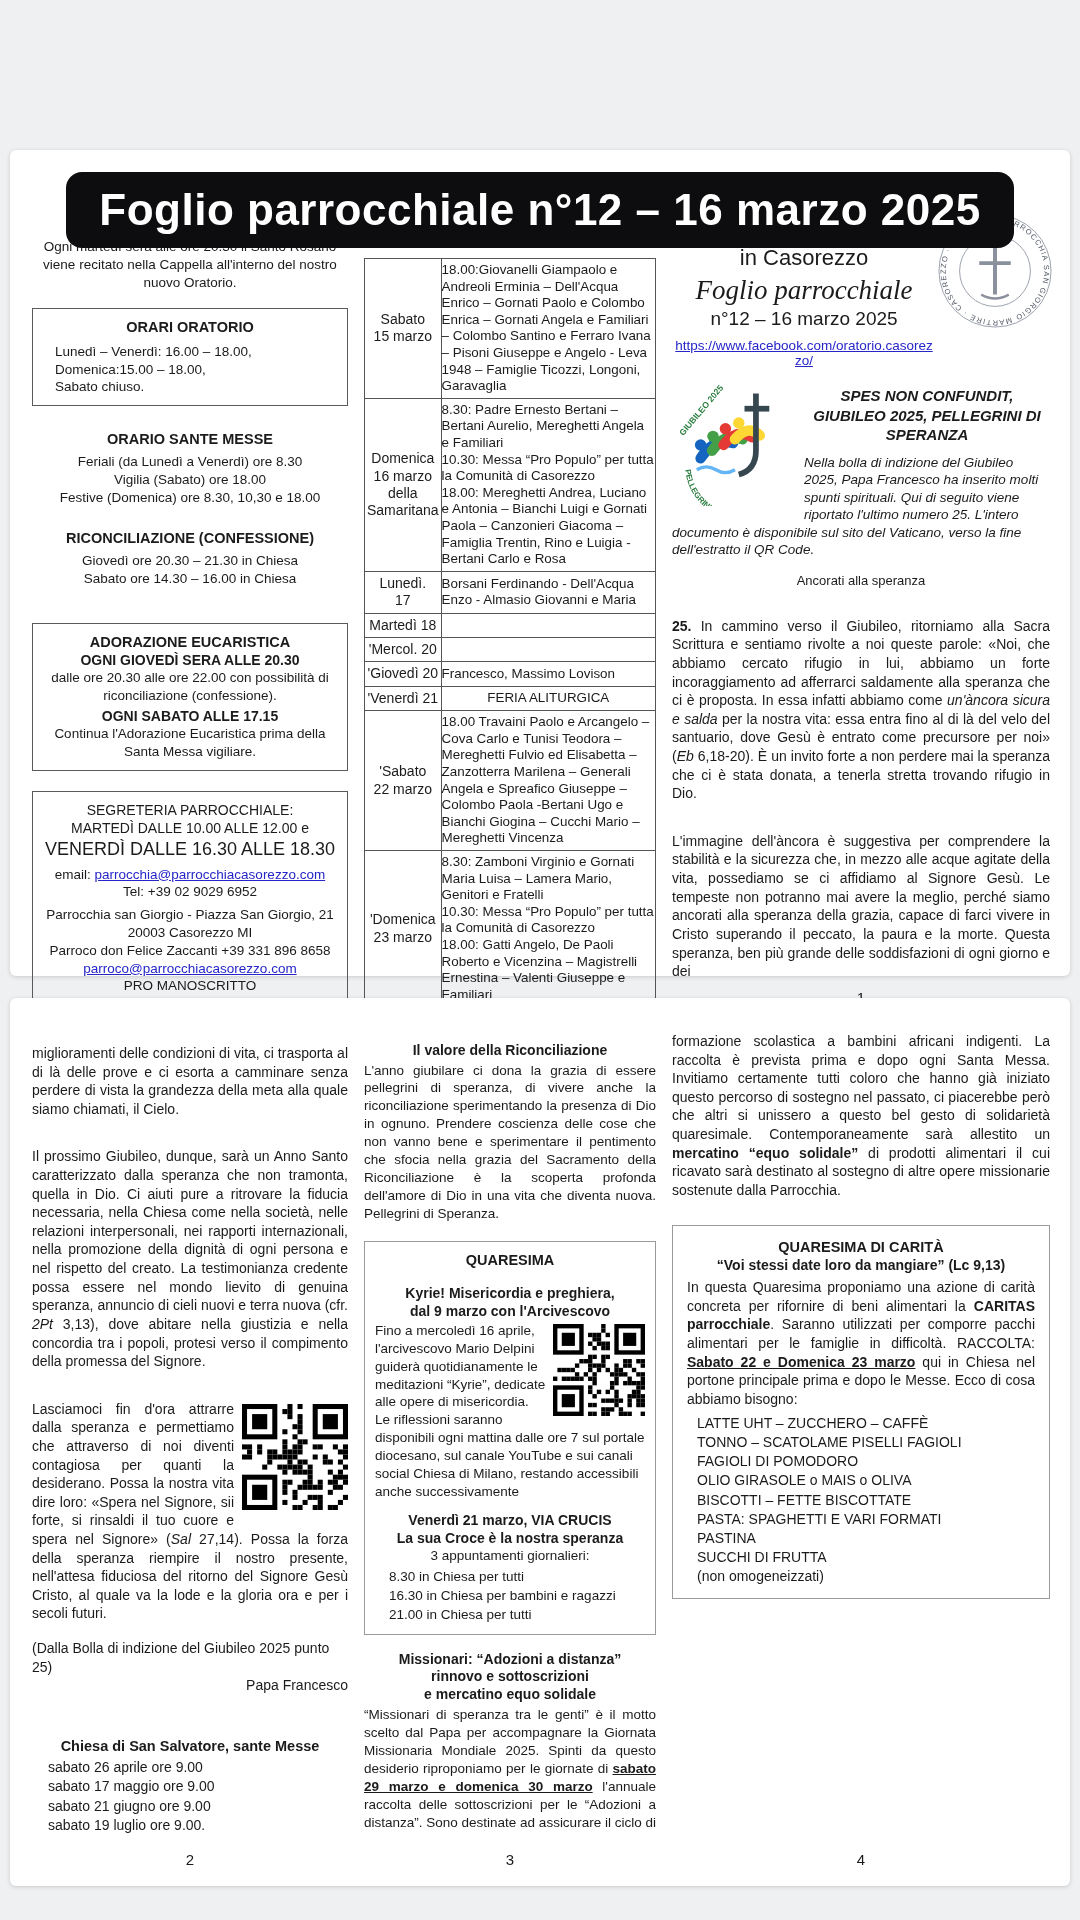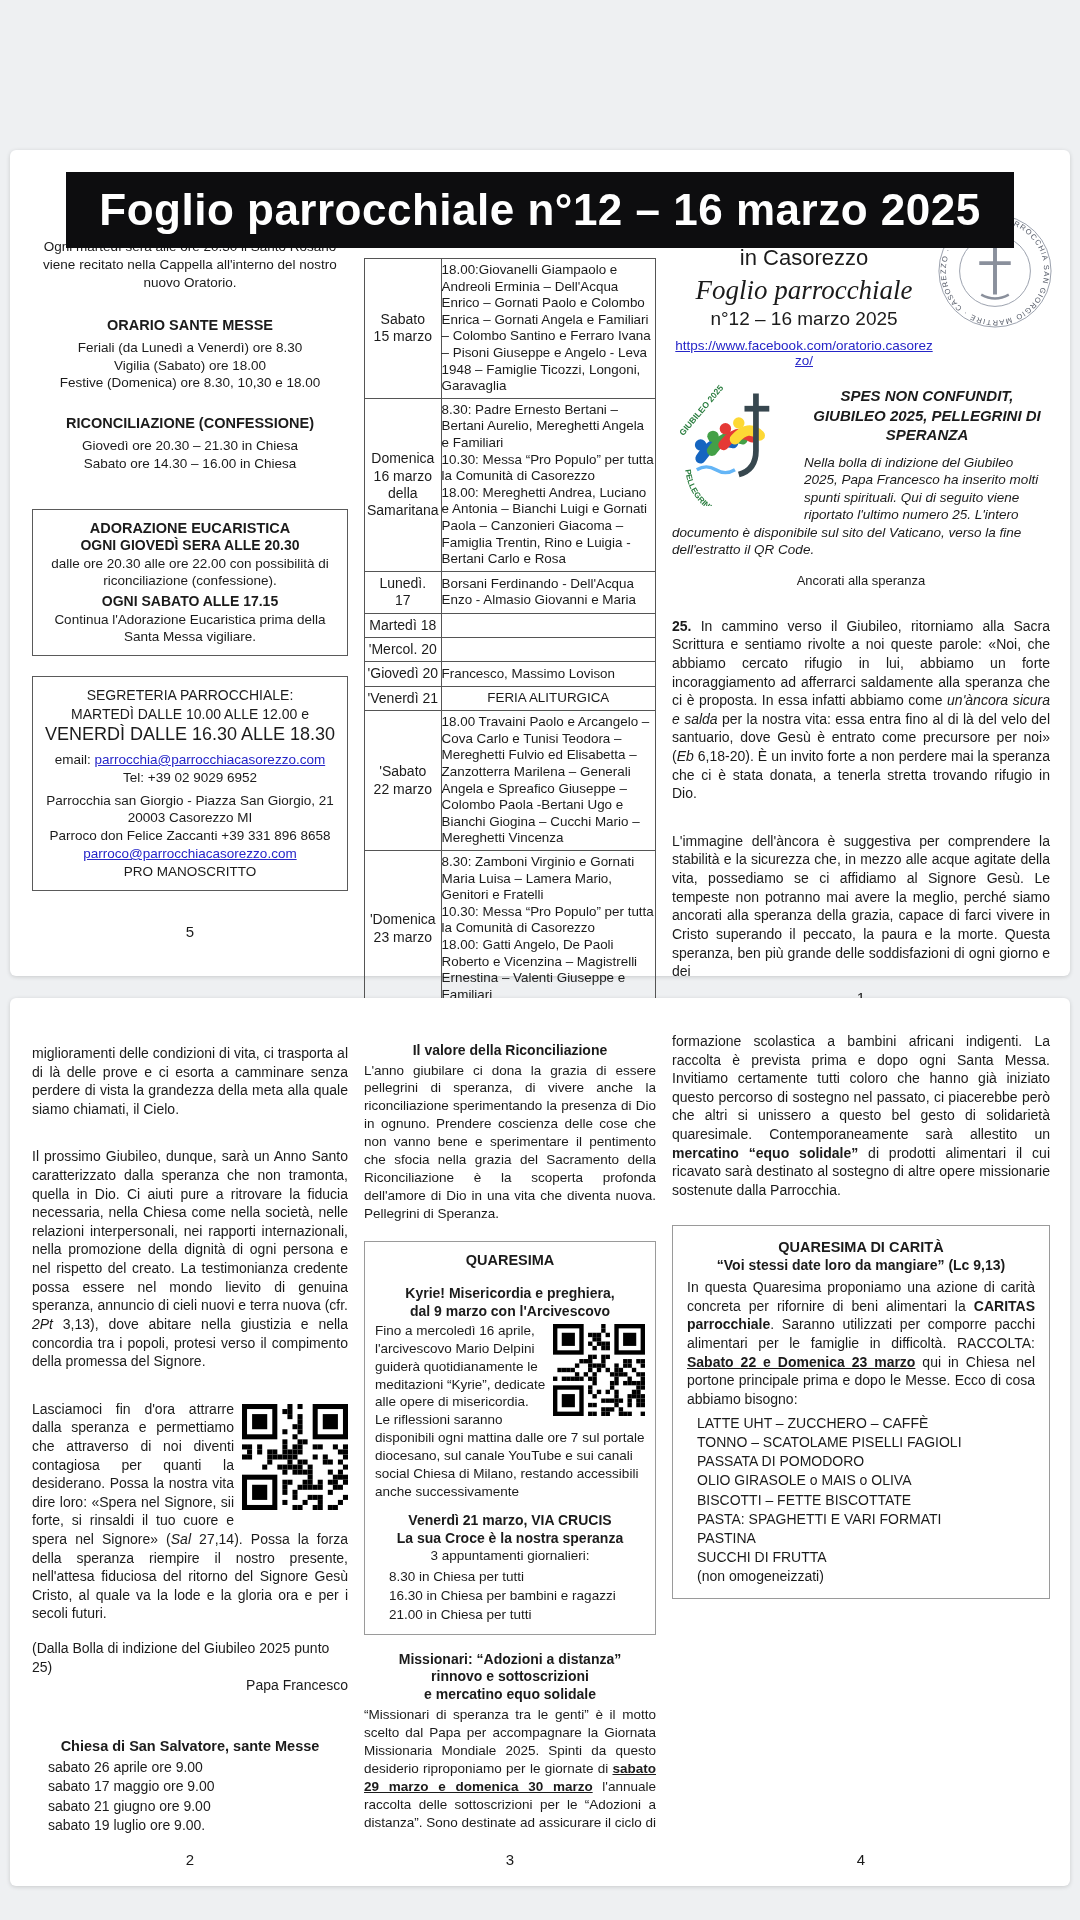--- a/index.html
+++ b/index.html
@@ -5,21 +5,21 @@
   * { margin:0; padding:0; box-sizing:border-box; }
   html,body { width:1080px; height:1920px; }
   body { position:relative; background:#eef0f2; font-family:"Liberation Sans", sans-serif; color:#1b1b1b; overflow:hidden; }
 
   .sheet { position:absolute; left:10px; width:1060px; background:#ffffff; border-radius:6px;
            box-shadow:0 1px 4px rgba(0,0,0,.16); }
   .sheet.top { top:150px; height:826px; }
   .sheet.bottom { top:998px; height:888px; }
 
   .banner { position:absolute; top:172px; left:66px; width:948px; height:76px; background:#0d0d0f;
-            border-radius:0; color:#fff; display:flex; align-items:center; justify-content:center;
+            border-radius:16px; color:#fff; display:flex; align-items:center; justify-content:center;
             font-size:44px; font-weight:bold; letter-spacing:.5px; z-index:5; }
 
   .cols { display:flex; gap:16px; height:100%; padding:22px 20px 36px 22px; }
   .sheet.bottom .cols { padding-bottom:18px; }
   .col { display:flex; flex-direction:column; }
   .c1 { width:316px; } .c2 { width:292px; } .c3 { flex:1; }
 
   .center { text-align:center; }
   .right  { text-align:right; }
   .j      { text-align:justify; }
@@ -76,20 +76,26 @@
   <span>Foglio parrocchiale n°12 – 16 marzo 2025</span>
 </div>
 
 <div class="sheet top">
   <div class="cols">
 
     <div class="col c1">
       <div class="h14 center" style="margin-top:46px">OGNI MARTEDÌ SANTO ROSARIO</div>
       <div class="txt center" style="margin-top:2px">Ogni martedì sera alle ore 20.30 il Santo Rosario viene recitato nella Cappella all'interno del nostro nuovo Oratorio.</div>
 
+      <div class="box" style="margin-top:16px">
+        <div class="h14 center" style="margin-bottom:7px">ORARI ORATORIO</div>
+        <div class="txt lines-left">Lunedì – Venerdì: 16.00 – 18.00,</div>
+        <div class="txt lines-left">Domenica:15.00 – 18.00,</div>
+        <div class="txt lines-left">Sabato chiuso.</div>
+      </div>
 
       <div class="h14 center" style="margin-top:24px">ORARIO SANTE MESSE</div>
       <div class="txt center" style="margin-top:5px">Feriali (da Lunedì a Venerdì) ore 8.30</div>
       <div class="txt center">Vigilia (Sabato) ore 18.00</div>
       <div class="txt center">Festive (Domenica) ore 8.30, 10,30 e 18.00</div>
 
       <div class="h14 center" style="margin-top:22px">RICONCILIAZIONE (CONFESSIONE)</div>
       <div class="txt center" style="margin-top:5px">Giovedì ore 20.30 – 21.30 in Chiesa</div>
       <div class="txt center">Sabato ore 14.30 – 16.00 in Chiesa</div>
 
@@ -537,21 +543,21 @@
 
     <div class="col c3">
       <div class="par j" style="margin-top:12px"><span>formazione scolastica a bambini africani indigenti. La raccolta è prevista prima e dopo ogni Santa Messa. Invitiamo certamente tutti coloro che hanno già iniziato questo percorso di sostegno nel passato, ci piacerebbe però che altri si unissero a questo bel gesto di solidarietà quaresimale. Contemporaneamente sarà allestito un </span><span class="b">mercatino “equo solidale”</span><span> di prodotti alimentari il cui ricavato sarà destinato al sostegno di altre opere missionarie sostenute dalla Parrocchia.</span></div>
 
       <div class="box" style="margin-top:26px;border-color:#9a9a9a;padding:12px 14px">
         <div class="h14 center">QUARESIMA DI CARITÀ</div>
         <div class="h14 center" style="font-size:14px">“Voi stessi date loro da mangiare” (Lc 9,13)</div>
         <div class="par j" style="margin-top:4px"><span>In questa Quaresima proponiamo una azione di carità concreta per rifornire di beni alimentari la </span><span class="b">CARITAS parrocchiale</span><span>. Saranno utilizzati per comporre pacchi alimentari per le famiglie in difficoltà. RACCOLTA: </span><span class="b u">Sabato 22 e Domenica 23 marzo</span><span> qui in Chiesa nel portone principale prima e dopo le Messe. Ecco di cosa abbiamo bisogno:</span></div>
         <div class="items">LATTE UHT – ZUCCHERO – CAFFÈ</div>
         <div class="items" style="margin-top:0">TONNO – SCATOLAME PISELLI FAGIOLI</div>
-        <div class="items" style="margin-top:0">PASSATA DI POMODORO</div>
+        <div class="items" style="margin-top:0">FAGIOLI DI POMODORO</div>
         <div class="items" style="margin-top:0">OLIO GIRASOLE o MAIS o OLIVA</div>
         <div class="items" style="margin-top:0">BISCOTTI – FETTE BISCOTTATE</div>
         <div class="items" style="margin-top:0">PASTA: SPAGHETTI E VARI FORMATI</div>
         <div class="items" style="margin-top:0">PASTINA</div>
         <div class="items" style="margin-top:0">SUCCHI DI FRUTTA</div>
         <div class="items" style="margin-top:0">(non omogeneizzati)</div>
       </div>
 
       <div class="pagenum">4</div>
     </div>

